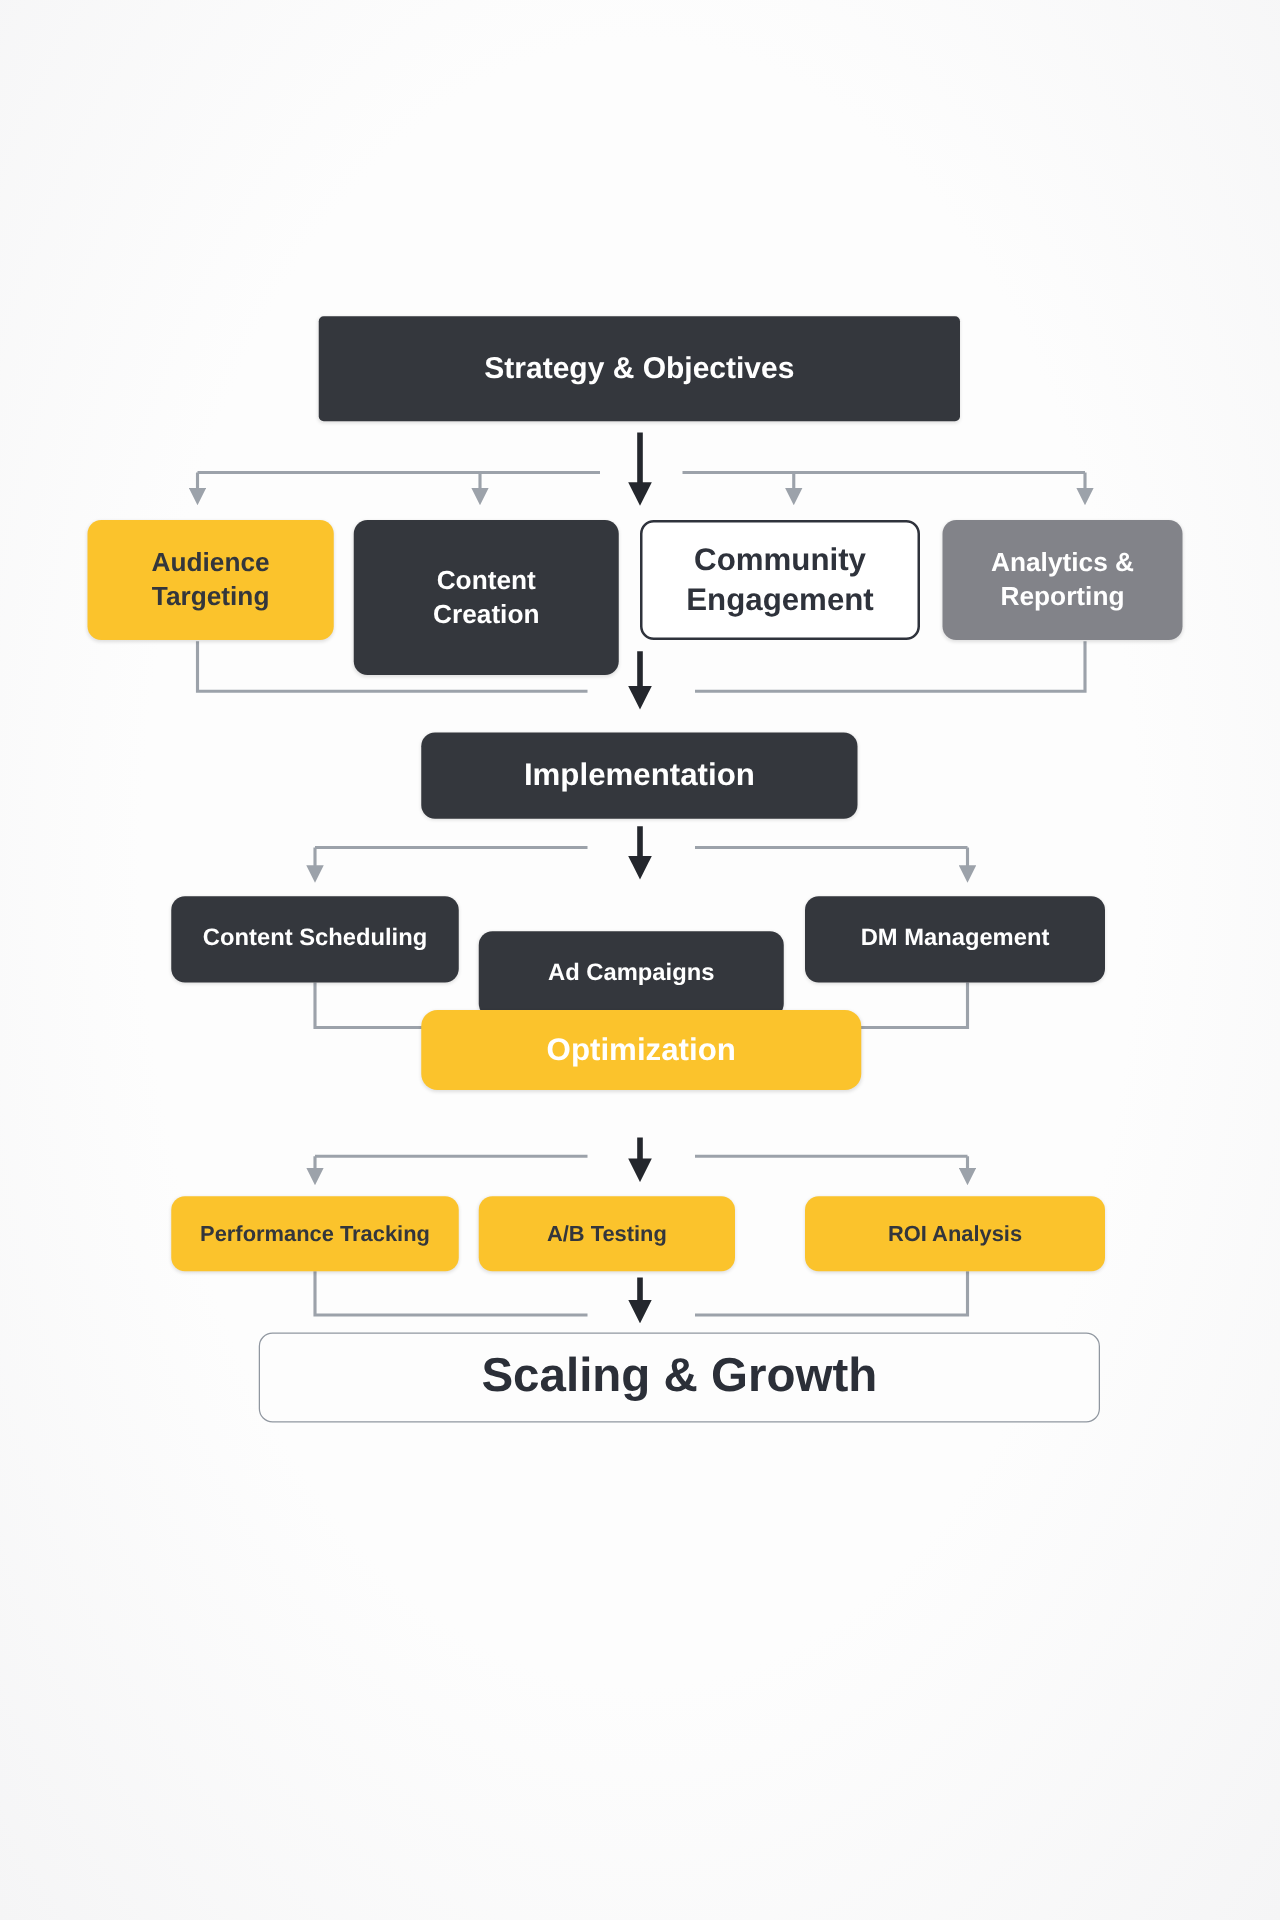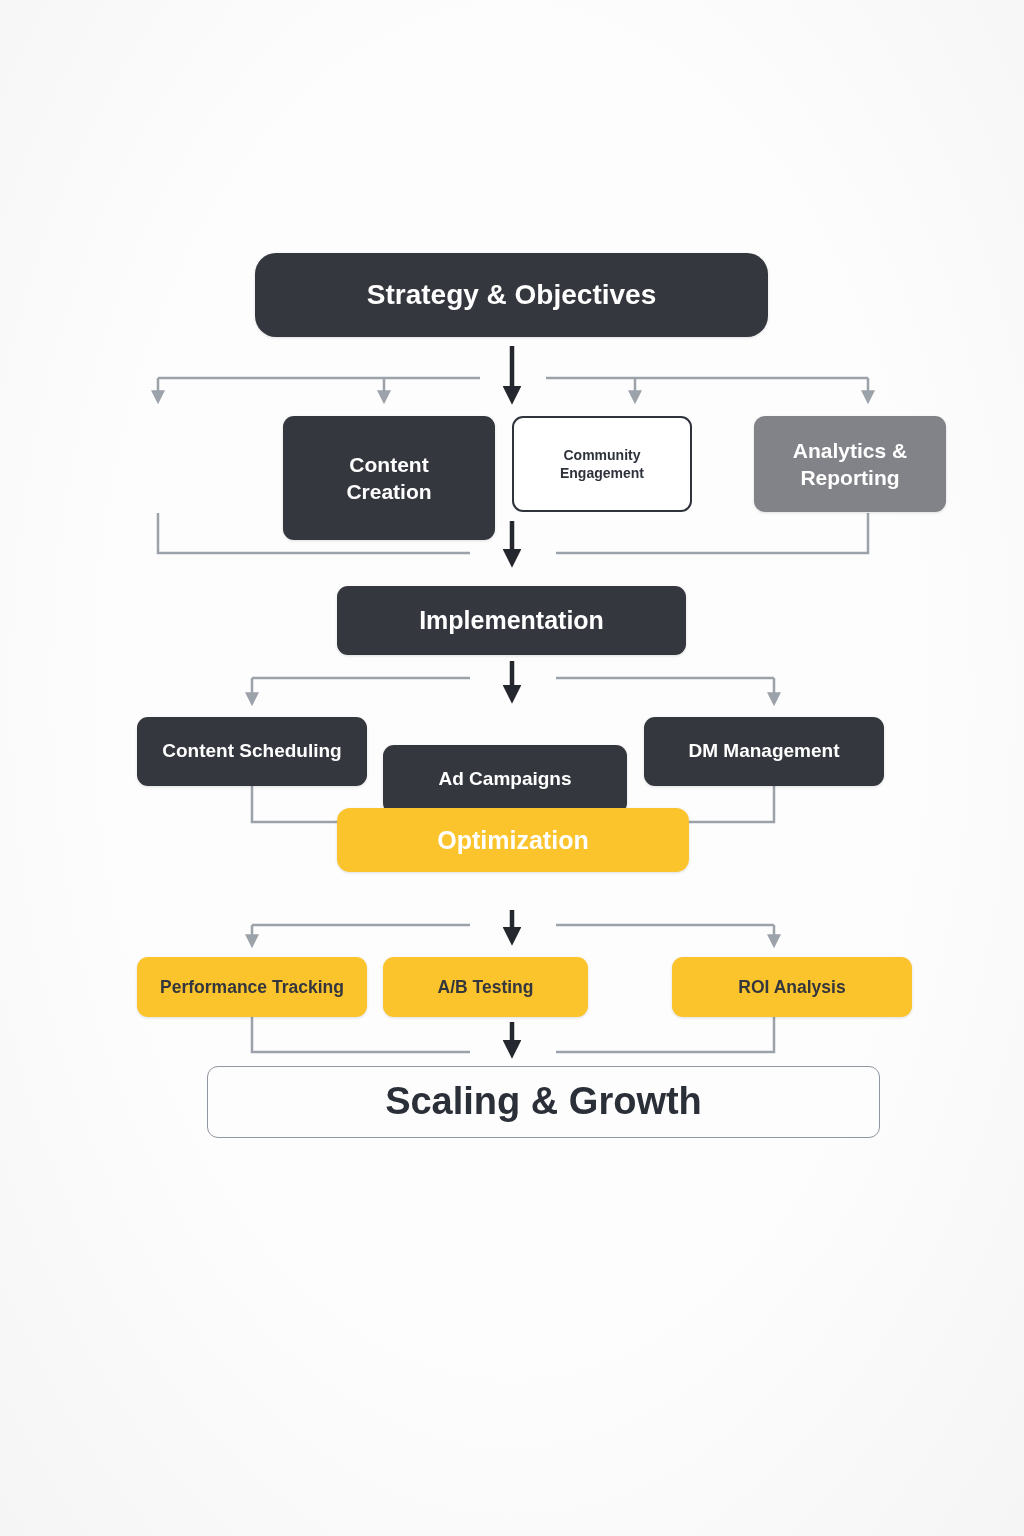--- a/index.html
+++ b/index.html
@@ -26,33 +26,33 @@
     box-shadow:0 1px 3px rgba(0,0,0,0.12);
   }
   .dark{background:#34373D;color:#ffffff;}
   .yellow{background:#FBC32C;color:#33363C;}
   .yellow-wt{background:#FBC32C;color:#ffffff;}
   .gray{background:#828389;color:#ffffff;}
   .outline{background:#ffffff;color:#2E323B;border:2.5px solid #2F333C;box-shadow:none;}
   .outline-light{background:#fdfdfd;color:#2B2F38;border:1.5px solid #9097A0;box-shadow:none;}
 
   
-  #n-strategy      {left:255px; top:253px; width:513px; height:84px; font-size:28px; border-radius:21px;}
+  #n-strategy      {left:255px; top:253px; width:513px; height:84px; font-size:24px; border-radius:4px;}
   #n-audience      {left:70px;  top:416px; width:197px; height:96px; font-size:21px; padding:0 26px;}
   #n-content       {left:283px; top:416px; width:212px; height:124px; font-size:21px; padding:0 34px;}
-  #n-community     {left:512px; top:416px; width:180px; height:96px; font-size:14px; padding:0 30px;}
+  #n-community     {left:512px; top:416px; width:224px; height:96px; font-size:25px; padding:0 30px;}
   #n-analytics     {left:754px; top:416px; width:192px; height:96px; font-size:21px; padding:0 28px;}
   #n-implementation{left:337px; top:586px; width:349px; height:69px; font-size:25px;}
   #n-scheduling    {left:137px; top:717px; width:230px; height:69px; font-size:19px;text-align:center;}
   #n-adcampaigns   {left:383px; top:717px; width:244px; height:69px; font-size:19px;margin-top:28px;}
   #n-dm            {left:644px; top:717px; width:240px; height:69px; font-size:19px;}
   #n-optimization  {left:337px; top:808px; width:352px; height:64px; font-size:25px; border-radius:13px;}
   #n-perftracking  {left:137px; top:957px; width:230px; height:60px; font-size:17.5px;}
   #n-abtesting     {left:383px; top:957px; width:205px; height:60px; font-size:17.5px;}
-  #n-roi           {left:672px; top:957px; width:240px; height:60px; font-size:17.5px;}
+  #n-roi           {left:644px; top:957px; width:240px; height:60px; font-size:17.5px;}
   #n-scaling       {left:207px; top:1066px; width:673px; height:72px; font-size:38px;}
 </style>
 </head>
 <body>
 
 <div class="canvas">
 
   <svg class="connectors" width="1024" height="1536" viewBox="0 0 1024 1536">
     <defs>
       <marker id="ag" viewBox="0 0 10 10" refX="7" refY="5" markerWidth="5.6" markerHeight="5.6" orient="auto">
@@ -103,20 +103,21 @@
 
     <g stroke="#9CA2AA" stroke-width="2.5" fill="none">
       <path d="M252,1017 V1052 H470"></path>
       <path d="M774,1017 V1052 H556"></path>
     </g>
     <path d="M512,1022 V1053" stroke="#24272D" stroke-width="4.5" fill="none" marker-end="url(#ad)"></path>
   </svg>
 
   <div id="n-strategy" class="node dark">Strategy &amp; Objectives</div>
 
+  <div id="n-audience" class="node yellow">Audience Targeting</div>
 
   <div id="n-content" class="node dark">Content Creation</div>
 
   <div id="n-community" class="node outline">Community Engagement</div>
 
   <div id="n-analytics" class="node gray">Analytics &amp; Reporting</div>
 
   <div id="n-implementation" class="node dark">Implementation</div>
 
   <div id="n-scheduling" class="node dark">Content Scheduling</div>

